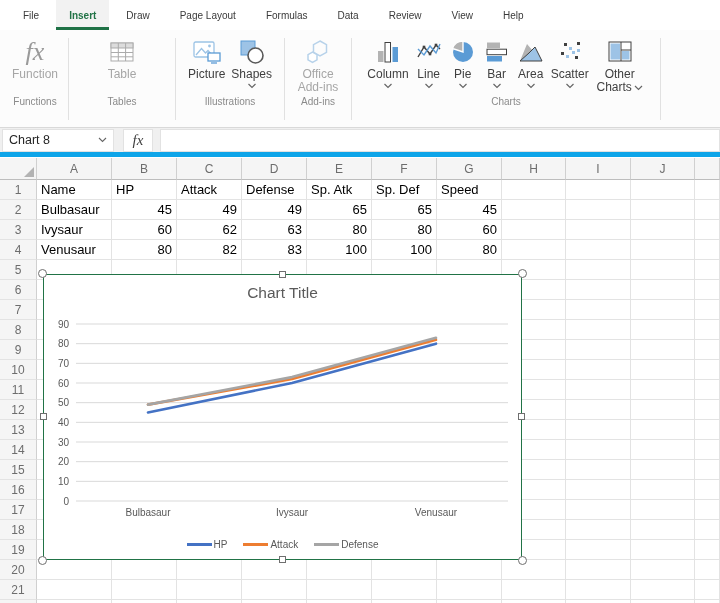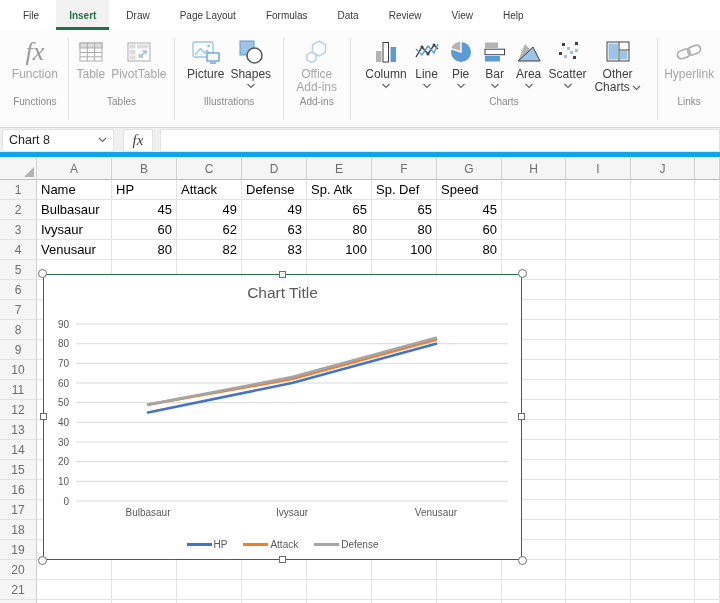--- a/index.html
+++ b/index.html
@@ -99,35 +99,20 @@
               <rect x="3" y="5" width="22" height="18" fill="#fff" stroke="#ababab"></rect>
               <rect x="3" y="5" width="22" height="5" fill="#dcdcdc" stroke="#ababab"></rect>
               <line x1="10.3" y1="5" x2="10.3" y2="23" stroke="#ababab"></line>
               <line x1="17.6" y1="5" x2="17.6" y2="23" stroke="#ababab"></line>
               <line x1="3" y1="14.5" x2="25" y2="14.5" stroke="#ababab"></line>
               <line x1="3" y1="18.8" x2="25" y2="18.8" stroke="#ababab"></line>
             </svg>
         </span>
         <span class="lbl">Table</span>
       </div>
-      <div class="rbtn dis">
-        <span class="ic">
-          <svg width="28" height="28">
-              <rect x="3" y="5" width="22" height="18" fill="#fff" stroke="#ababab"></rect>
-              <rect x="4.5" y="6.5" width="6" height="4" fill="#dcdcdc"></rect>
-              <rect x="12" y="6.5" width="11.5" height="4" fill="#dcdcdc"></rect>
-              <rect x="4.5" y="12" width="6" height="4.5" fill="#dcdcdc"></rect>
-              <rect x="4.5" y="17.5" width="6" height="4" fill="#dcdcdc"></rect>
-              <path d="M21 13 L15 19" stroke="#9cc3e5" stroke-width="1.6" fill="none"></path>
-              <path d="M21 16.5 V13 H17.5" stroke="#9cc3e5" stroke-width="1.6" fill="none"></path>
-              <path d="M14.8 15.5 V19 H18.3" stroke="#9cc3e5" stroke-width="1.6" fill="none"></path>
-            </svg>
-        </span>
-        <span class="lbl">PivotTable</span>
-      </div>
       <span class="glabel">Tables</span>
     </div>
     <div class="gdiv"></div>
 
     <div class="rgroup g-ill">
       <div class="rbtn">
         <span class="ic">
           <svg width="30" height="28">
               <rect x="2" y="4" width="20" height="15" rx="1.5" fill="#fff" stroke="#9cc3e5" stroke-width="1.3"></rect>
               <circle cx="17.5" cy="8" r="1.4" fill="#9cc3e5"></circle>
@@ -269,34 +254,20 @@
             </svg>
         </span>
         <span class="lbl"><span>Other Charts</span><span class="inlinechev"><svg width="9" height="6">
                 <path d="M1 1 L4.5 4.5 L8 1" fill="none" stroke="#666" stroke-width="1.2"></path>
               </svg></span></span>
       </div>
       <span class="glabel">Charts</span>
     </div>
     <div class="gdiv"></div>
 
-    <div class="rgroup g-links">
-      <div class="rbtn dis">
-        <span class="ic">
-          <svg width="30" height="28">
-              <g fill="none" stroke="#b0b0b0" stroke-width="1.8" transform="rotate(-20 15 14)">
-                <rect x="3" y="10" width="13" height="8" rx="4"></rect>
-                <rect x="14" y="10" width="13" height="8" rx="4"></rect>
-              </g>
-            </svg>
-        </span>
-        <span class="lbl">Hyperlink</span>
-      </div>
-      <span class="glabel">Links</span>
-    </div>
   </div>
 
   <div class="fbar">
     <div class="namebox">
       <span>Chart 8</span>
       <span style="line-height:0"><svg width="9" height="6">
             <path d="M1 1 L4.5 4.5 L8 1" fill="none" stroke="#666" stroke-width="1.1"></path>
           </svg></span>
     </div>
     <div class="fxbtn">fx</div>

